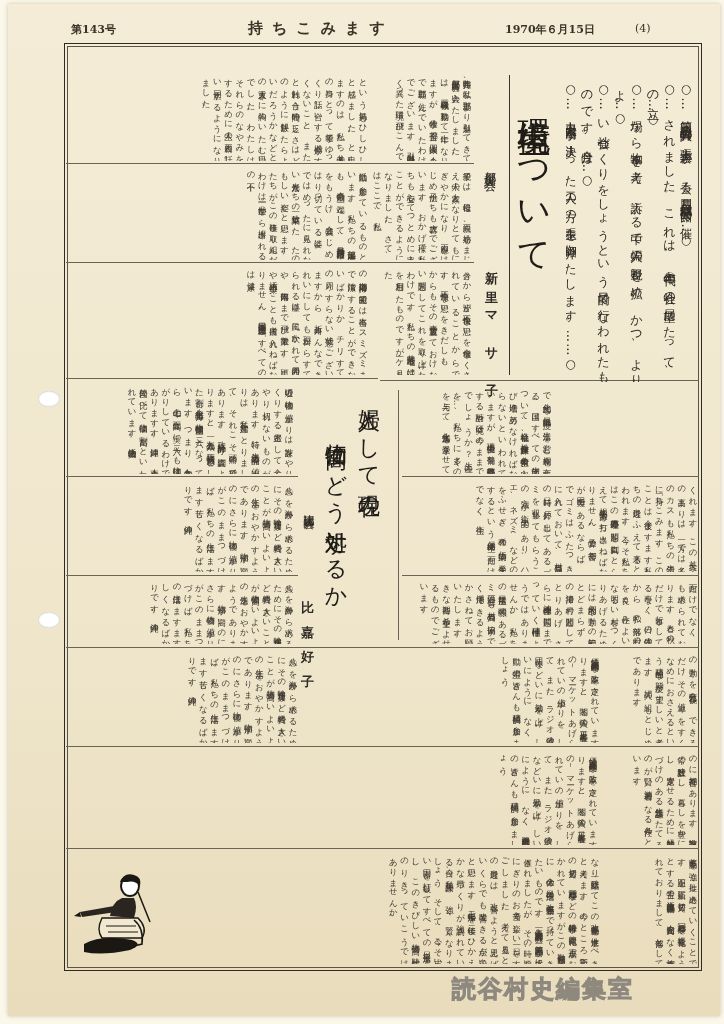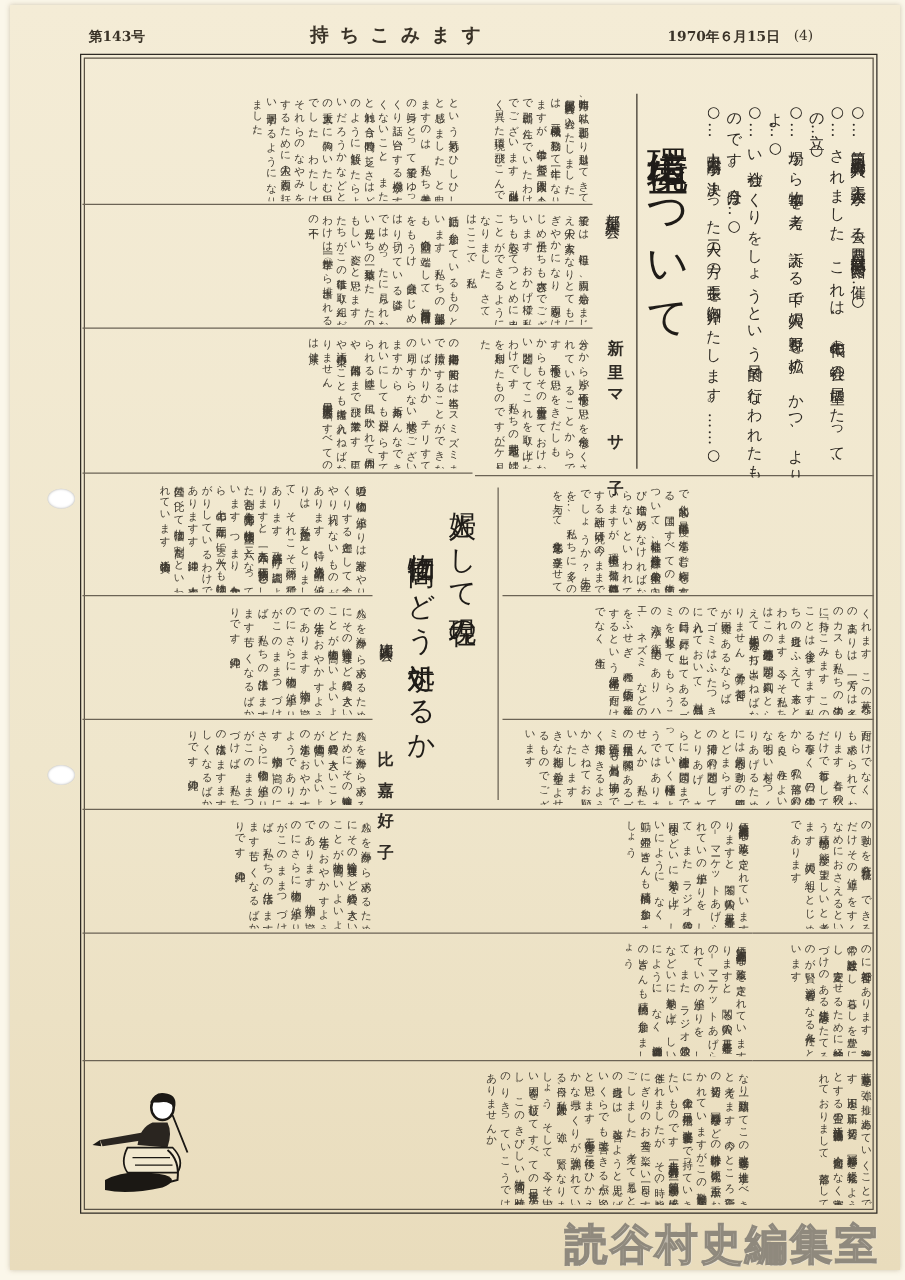--- a/index.html
+++ b/index.html
@@ -9,21 +9,21 @@
     font-family:"DejaVu Serif", serif;
   }
   .paper {
     position:absolute; left:8px; top:4px; width:712px; height:1012px;
     background:linear-gradient(180deg,#f4ecd6 0%,#efe6cc 60%,#e9dcbc 100%);
     box-shadow:0 0 4px rgba(120,100,60,.35);
   }
   .hdr { position:absolute; top:22px; font-size:11px; color:#3a3328; }
   .hdr.issue { left:71px; font-weight:bold; }
   .hdr.title { left:248px; font-size:15px; letter-spacing:9px; font-weight:bold; top:19px; }
-  .hdr.date { left:534px; font-weight:bold; }
+  .hdr.date { left:505px; font-weight:bold; }
   .hdr.page { left:635px; }
 
   .frame {
     position:absolute; left:64px; top:43px; width:636px; height:926px;
     border:1.6px solid #2e2a24;
   }
   .frame-inner {
     position:absolute; left:2px; top:2px; right:2px; bottom:2px;
     border:0.6px solid #5b5346;
   }
@@ -57,21 +57,21 @@
     position:absolute; width:0; border-left:1.4px solid #6a6254;
   }
 
   .hole {
     position:absolute; width:22px; height:16px; border-radius:50%;
     background:#ffffff; box-shadow:inset 0 0 2px rgba(0,0,0,.35);
   }
 
   .watermark {
     position:absolute; left:452px; top:973px;
-    font-family:"DejaVu Sans", sans-serif; font-weight:bold; font-size:34px;
+    font-family:"DejaVu Sans", sans-serif; font-weight:bold; font-size:24px;
     letter-spacing:2px; color:#bdb7ab;
     -webkit-text-stroke:1px #8f897d;
     text-shadow:1px 1px 0 #e8e2d4;
   }
 
   .illus { position:absolute; left:72px; top:872px; width:110px; height:90px; }
 </style>
 </head>
 <body>
 

